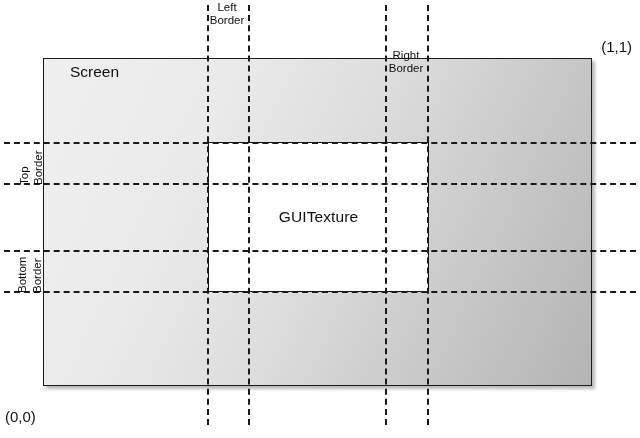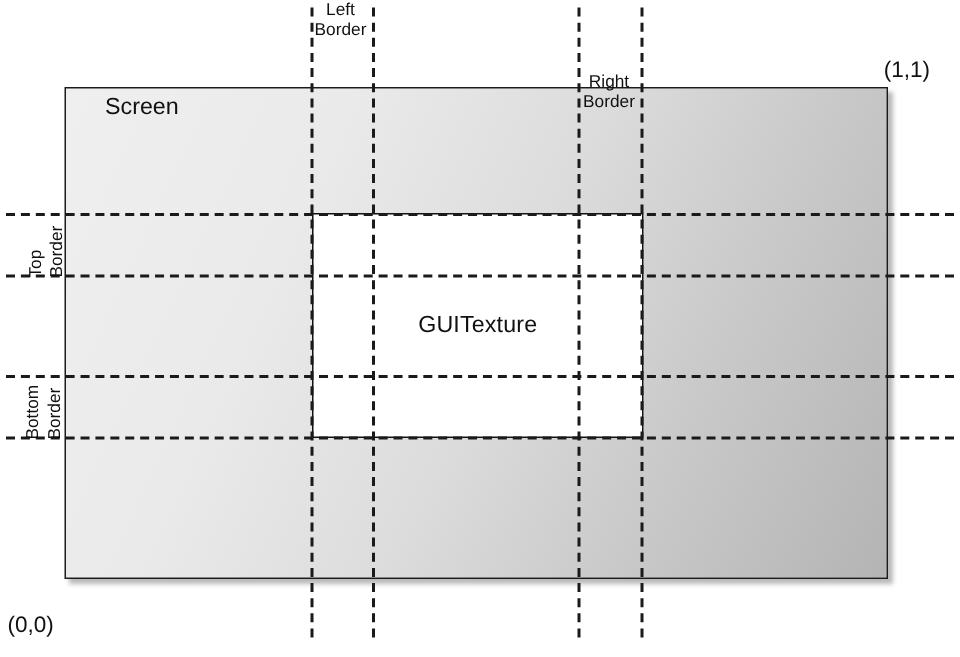--- a/index.html
+++ b/index.html
@@ -37,21 +37,21 @@
   }
 
   
   .screen-label{
     position:absolute;left:70px;top:63px;
     font-size:15.5px;color:#111111;
   }
 
   
   .coord{position:absolute;font-size:15px;color:#111111;}
-  .coord-11{right:20px;top:38px;}
+  .coord-11{right:8px;top:38px;}
   .coord-00{left:5px;top:408px;}
 
   
   .vline{
     position:absolute;top:5px;height:420px;width:0;
     border-left:2px dashed #1a1a1a;
   }
   .hline{
     position:absolute;left:4px;width:632px;height:0;
     border-top:2px dashed #1a1a1a;

